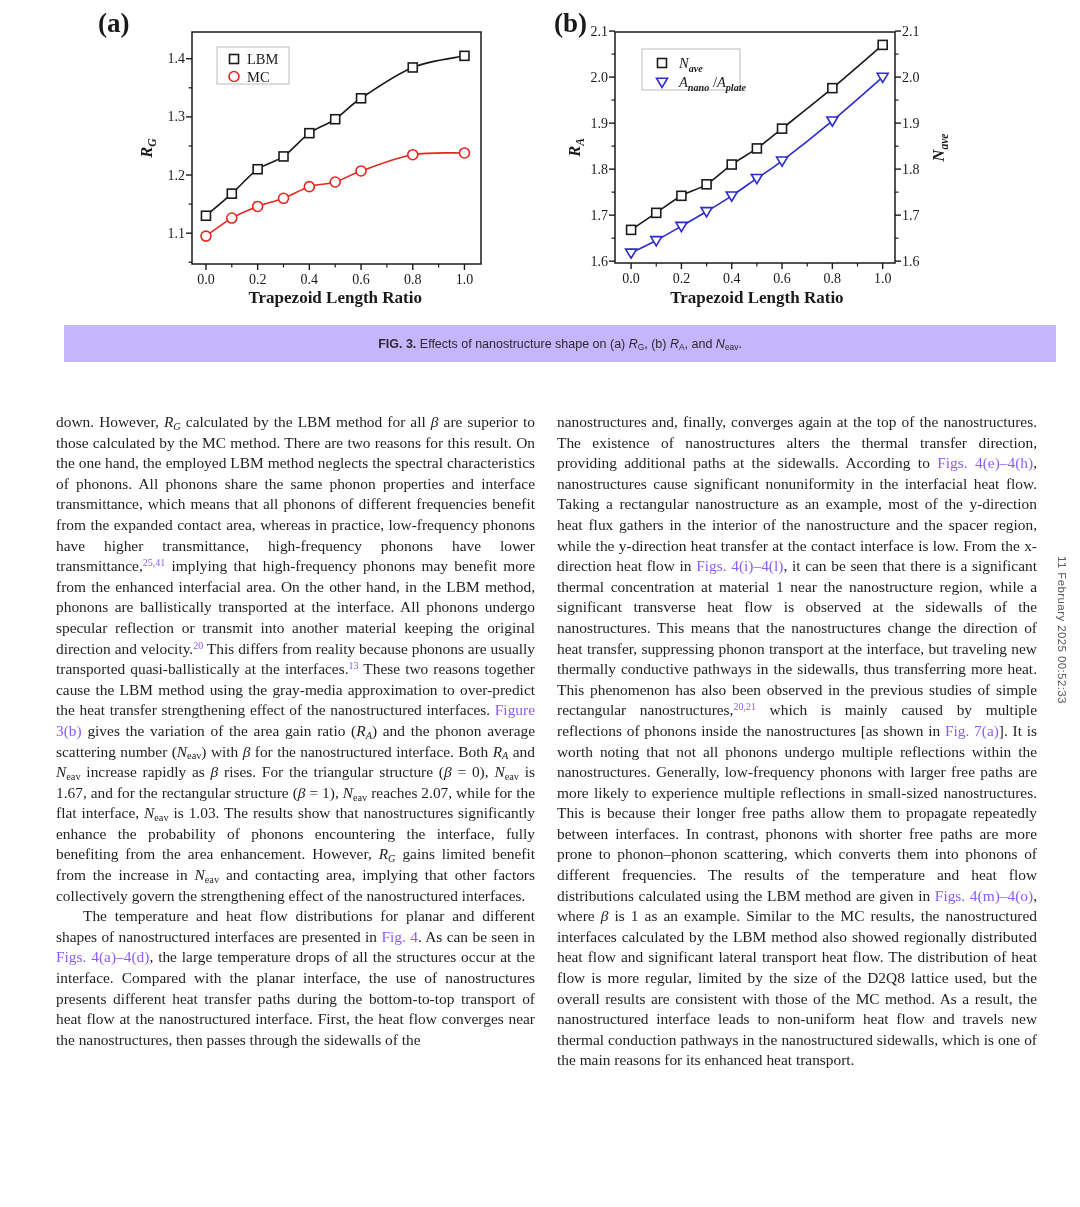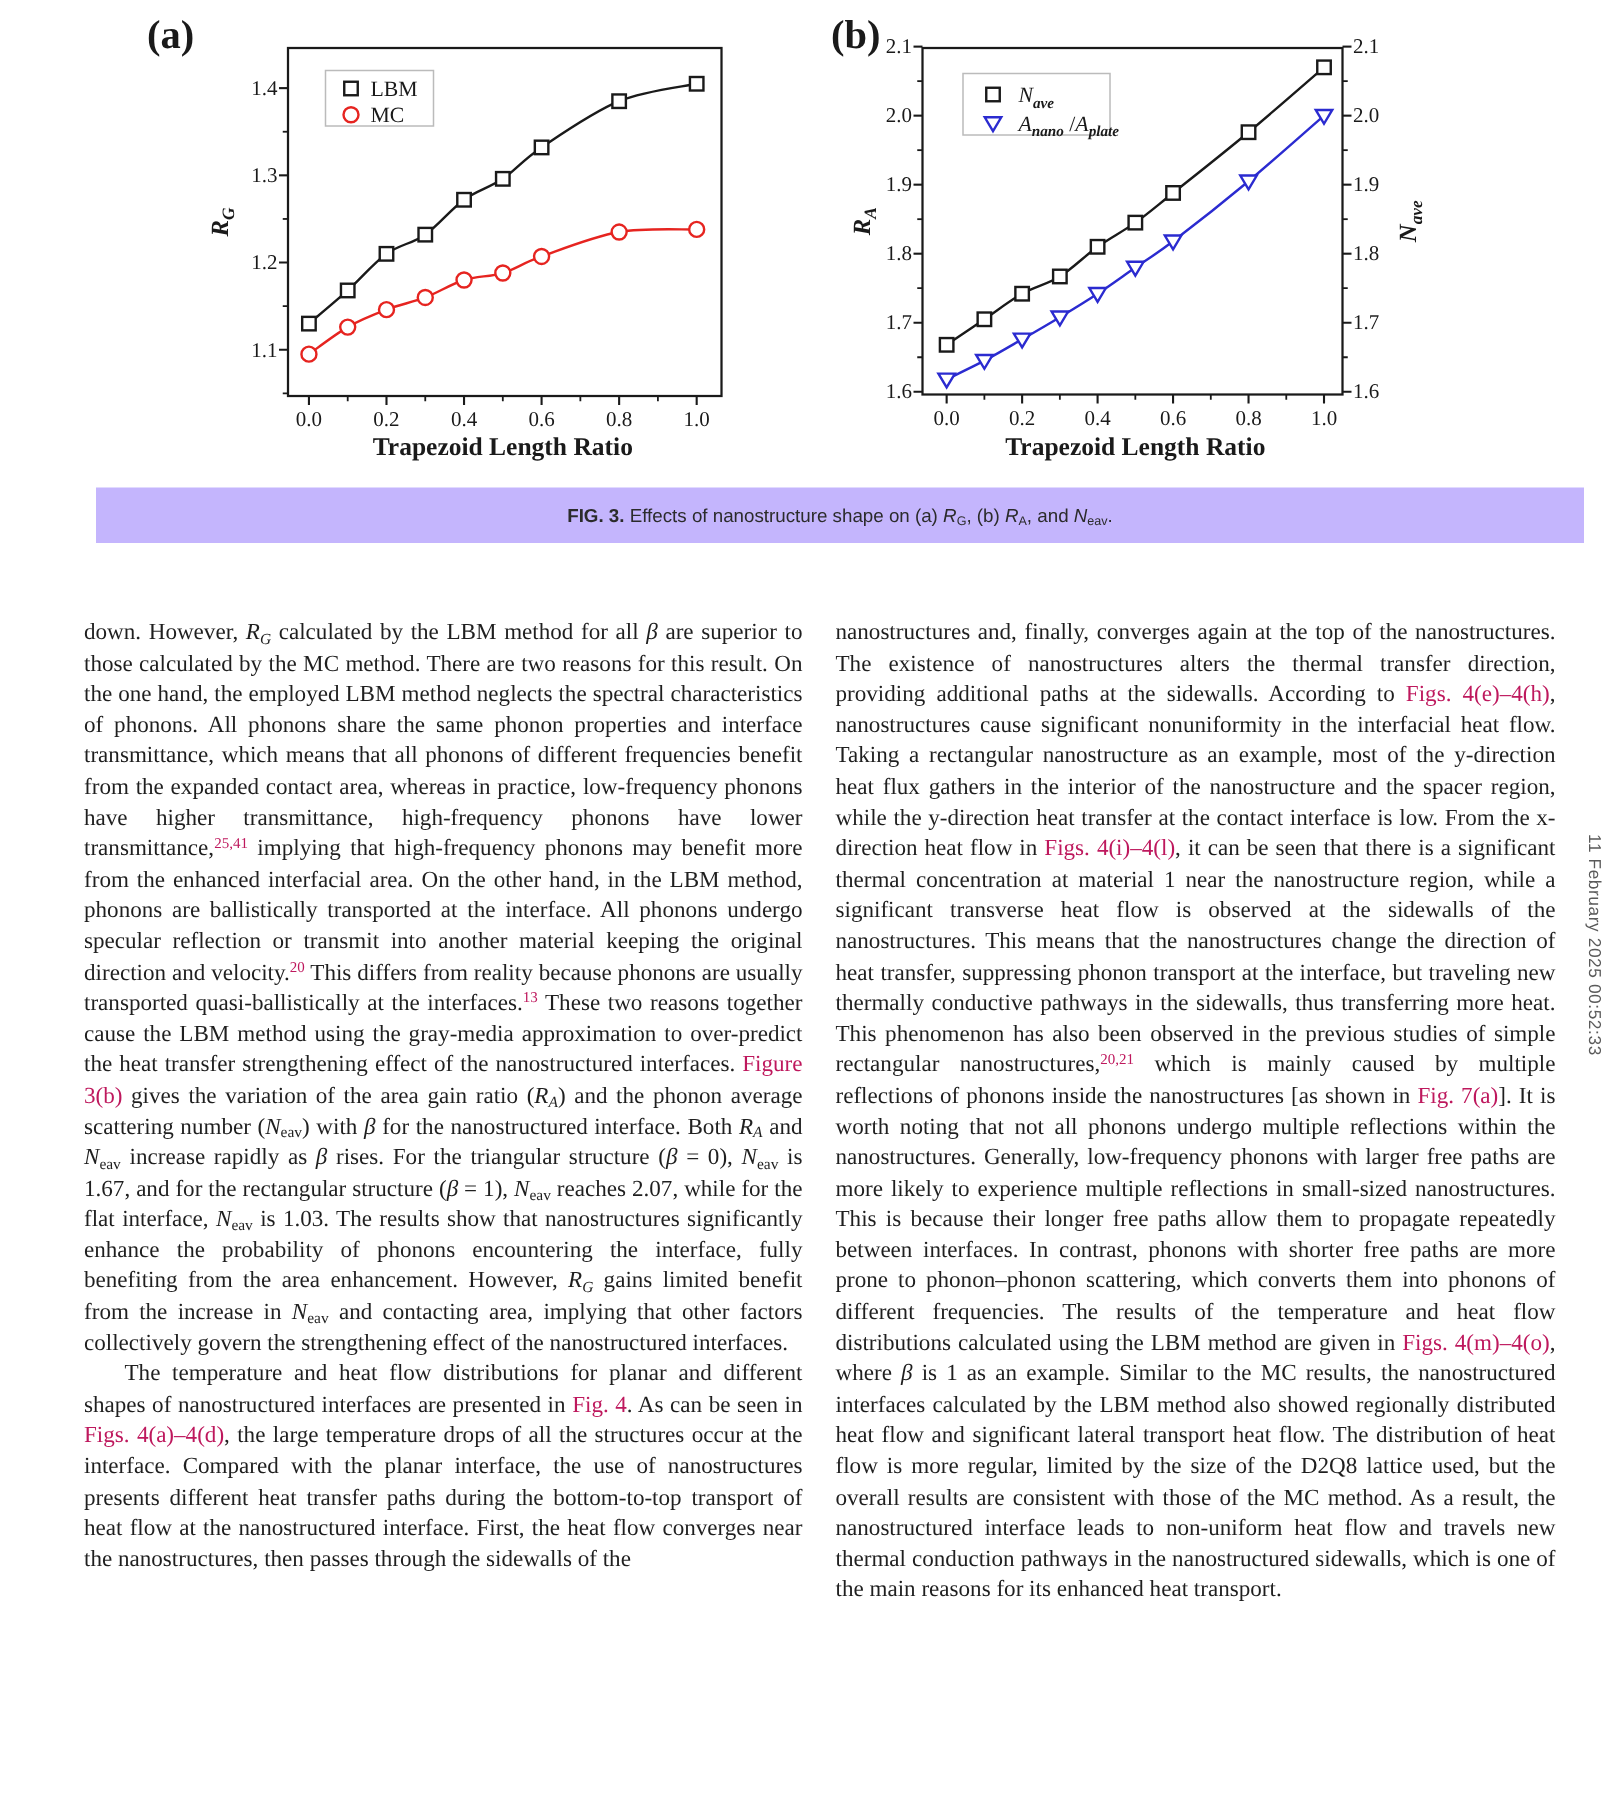--- a/index.html
+++ b/index.html
@@ -16,21 +16,21 @@
   .col{position:absolute;top:412px;width:479px;font-size:15.4px;line-height:20.6px;
         text-align:justify;color:#1f1f1f;}
   .col-left{left:56px;}
   .col-right{left:557px;width:480px;}
   .para{margin:0;}
   .para.indent{text-indent:27px;}
   .seg-i{font-style:italic;}
   .seg-b{font-weight:700;}
   .seg-sub{font-size:0.67em;position:relative;top:0.28em;line-height:0;}
   .seg-sup{font-size:0.65em;position:relative;top:-0.5em;line-height:0;}
-  .seg-ref{color:#be185d;}
+  .seg-ref{color:#8b5cf6;}
   .timestamp{position:absolute;left:1044px;top:556px;width:24px;height:215px;
         writing-mode:vertical-rl;font-family:"Liberation Sans",sans-serif;
         font-size:11.5px;color:#5a5a5a;letter-spacing:0.4px;white-space:nowrap;}
 </style>
 </head>
 <body>
 
 <div class="page">
   <div class="figure-area">
     <svg id="chartA" class="chart-svg" width="500" height="325">

